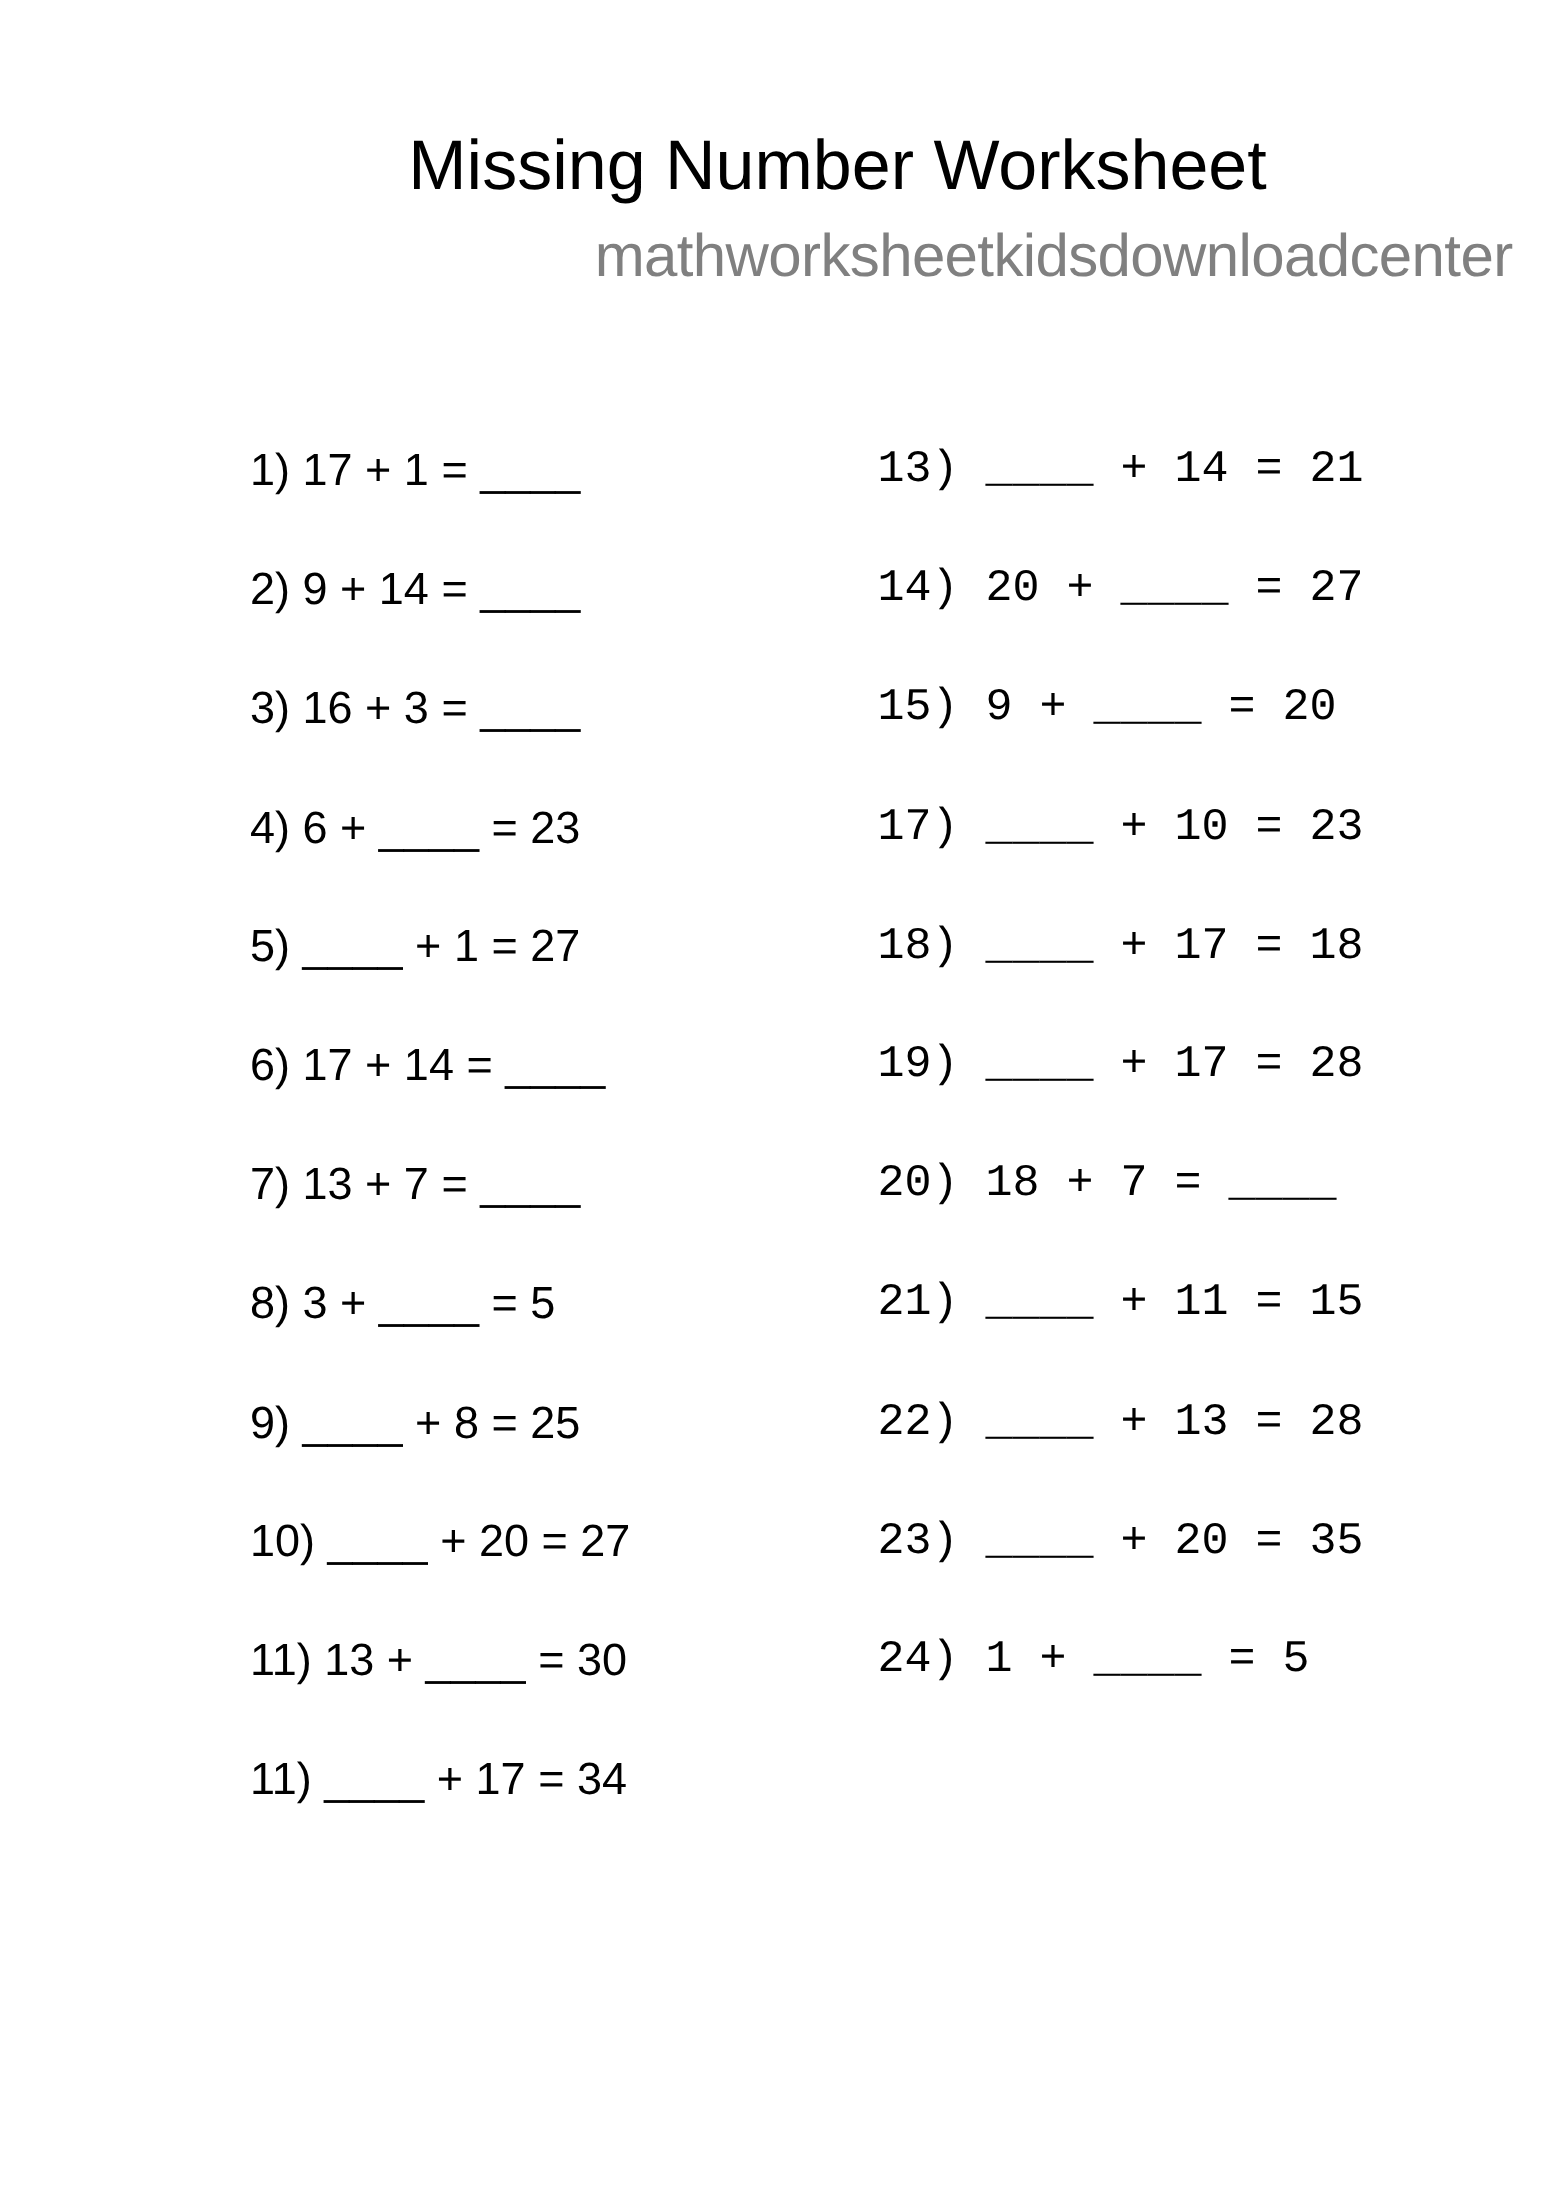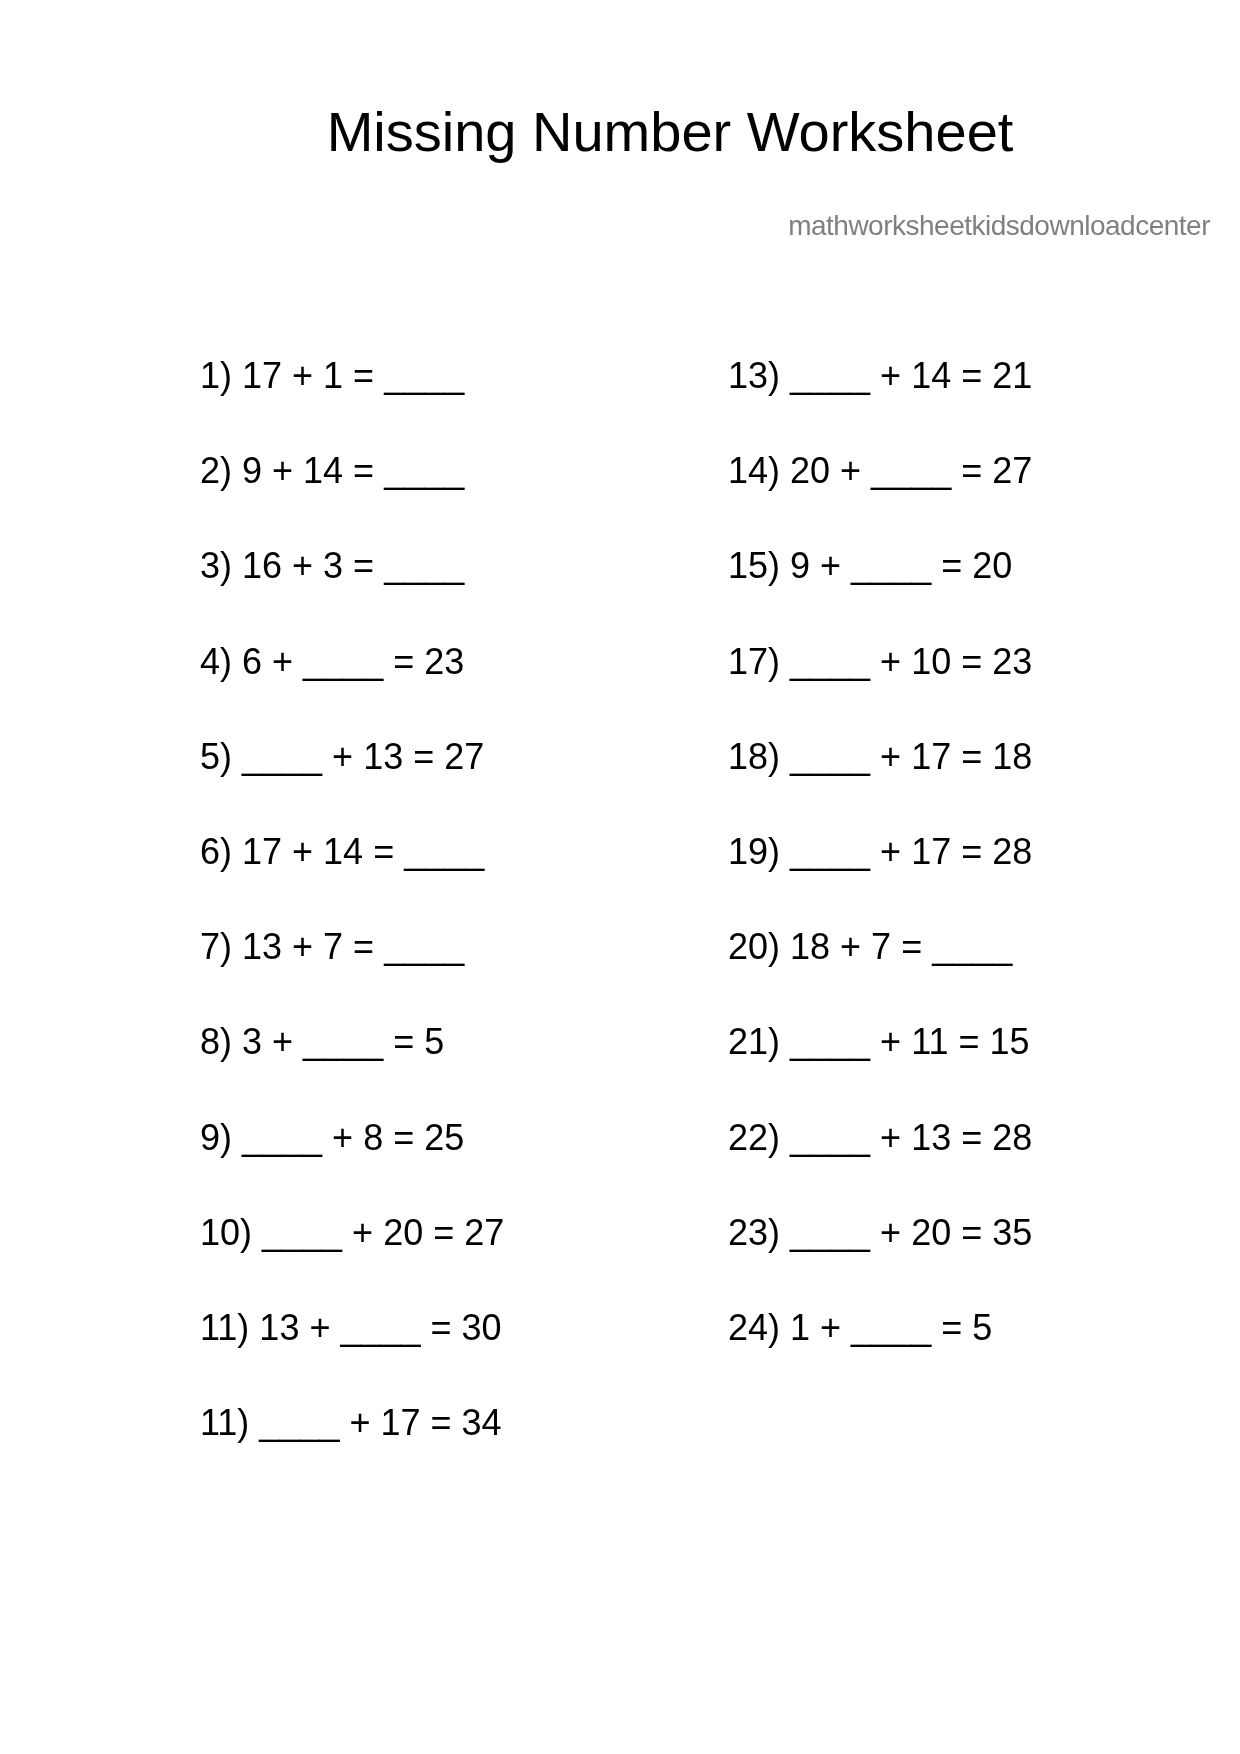--- a/index.html
+++ b/index.html
@@ -1,38 +1,38 @@
 <!DOCTYPE html>
 <html><head>
   <meta charset="utf-8">
   <style>
     html, body { margin: 0; padding: 0; background: #ffffff; }
     body { width: 1240px; height: 1754px; position: relative; overflow: hidden;
            font-family: "Liberation Sans", sans-serif; color: #000; }
     .title { position: absolute; left: 0; width: 1340px; top: 100px; text-align: center;
              font-size: 56px; line-height: 64px; color: #000; }
-    .subtitle { position: absolute; right: 30px; top: 182px; font-size: 28px; line-height: 48px;
-                color: #808080; letter-spacing: -0.5px; margin-top: 20px; }
+    .subtitle { position: absolute; right: 30px; top: 182px; font-size: 48px; line-height: 48px;
+                color: #808080; letter-spacing: -0.5px; }
     .col { position: absolute; top: 350px; }
     .col.left { left: 200px; }
-    .col.right { left: 728px; }
+    .col.right { left: 702px; font-family: Liberation Mono, monospace; }
     .problem { height: 95.2px; font-size: 36px; line-height: 52px; white-space: pre; }
   </style>
 </head>
 <body>
 
 <div class="title">Missing Number Worksheet</div>
 <div class="subtitle">mathworksheetkidsdownloadcenter</div>
 
 <div class="col left">
   <div class="problem">1) 17 + 1 = ____</div>
   <div class="problem">2) 9 + 14 = ____</div>
   <div class="problem">3) 16 + 3 = ____</div>
   <div class="problem">4) 6 + ____ = 23</div>
-  <div class="problem">5) ____ + 13 = 27</div>
+  <div class="problem">5) ____ + 1 = 27</div>
   <div class="problem">6) 17 + 14 = ____</div>
   <div class="problem">7) 13 + 7 = ____</div>
   <div class="problem">8) 3 + ____ = 5</div>
   <div class="problem">9) ____ + 8 = 25</div>
   <div class="problem">10) ____ + 20 = 27</div>
   <div class="problem">11) 13 + ____ = 30</div>
   <div class="problem">11) ____ + 17 = 34</div>
 </div>
 
 <div class="col right">

